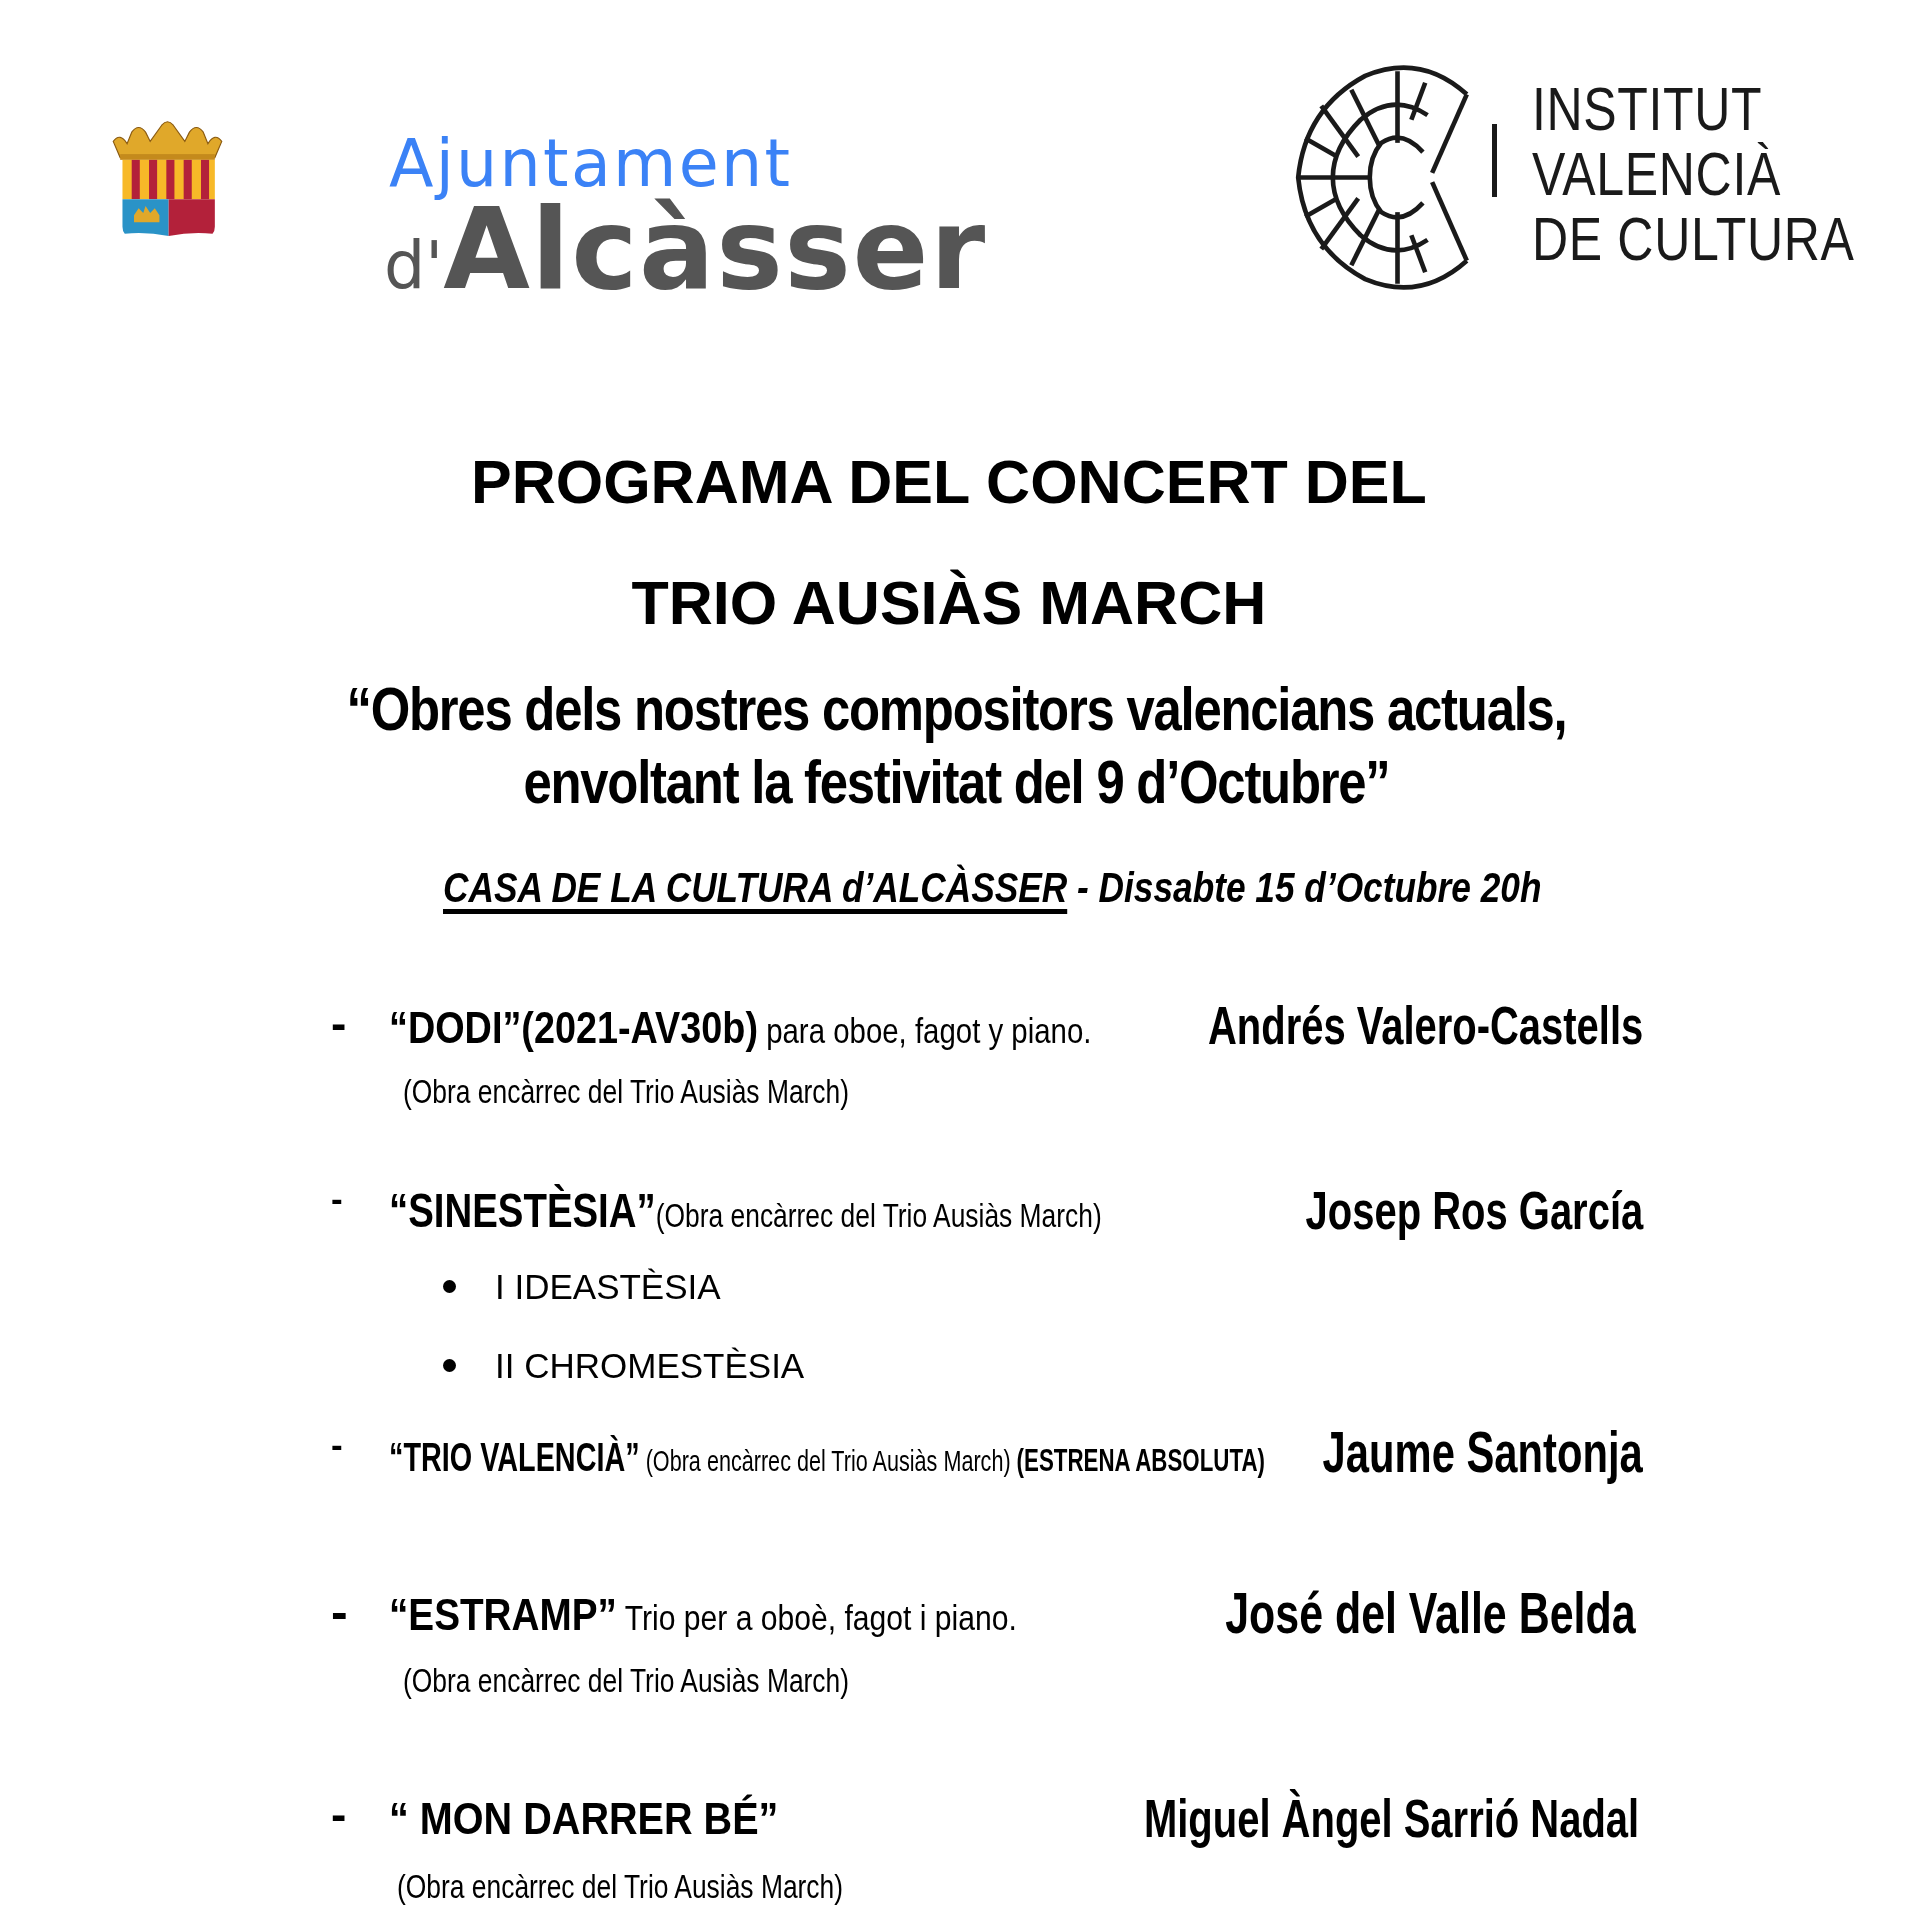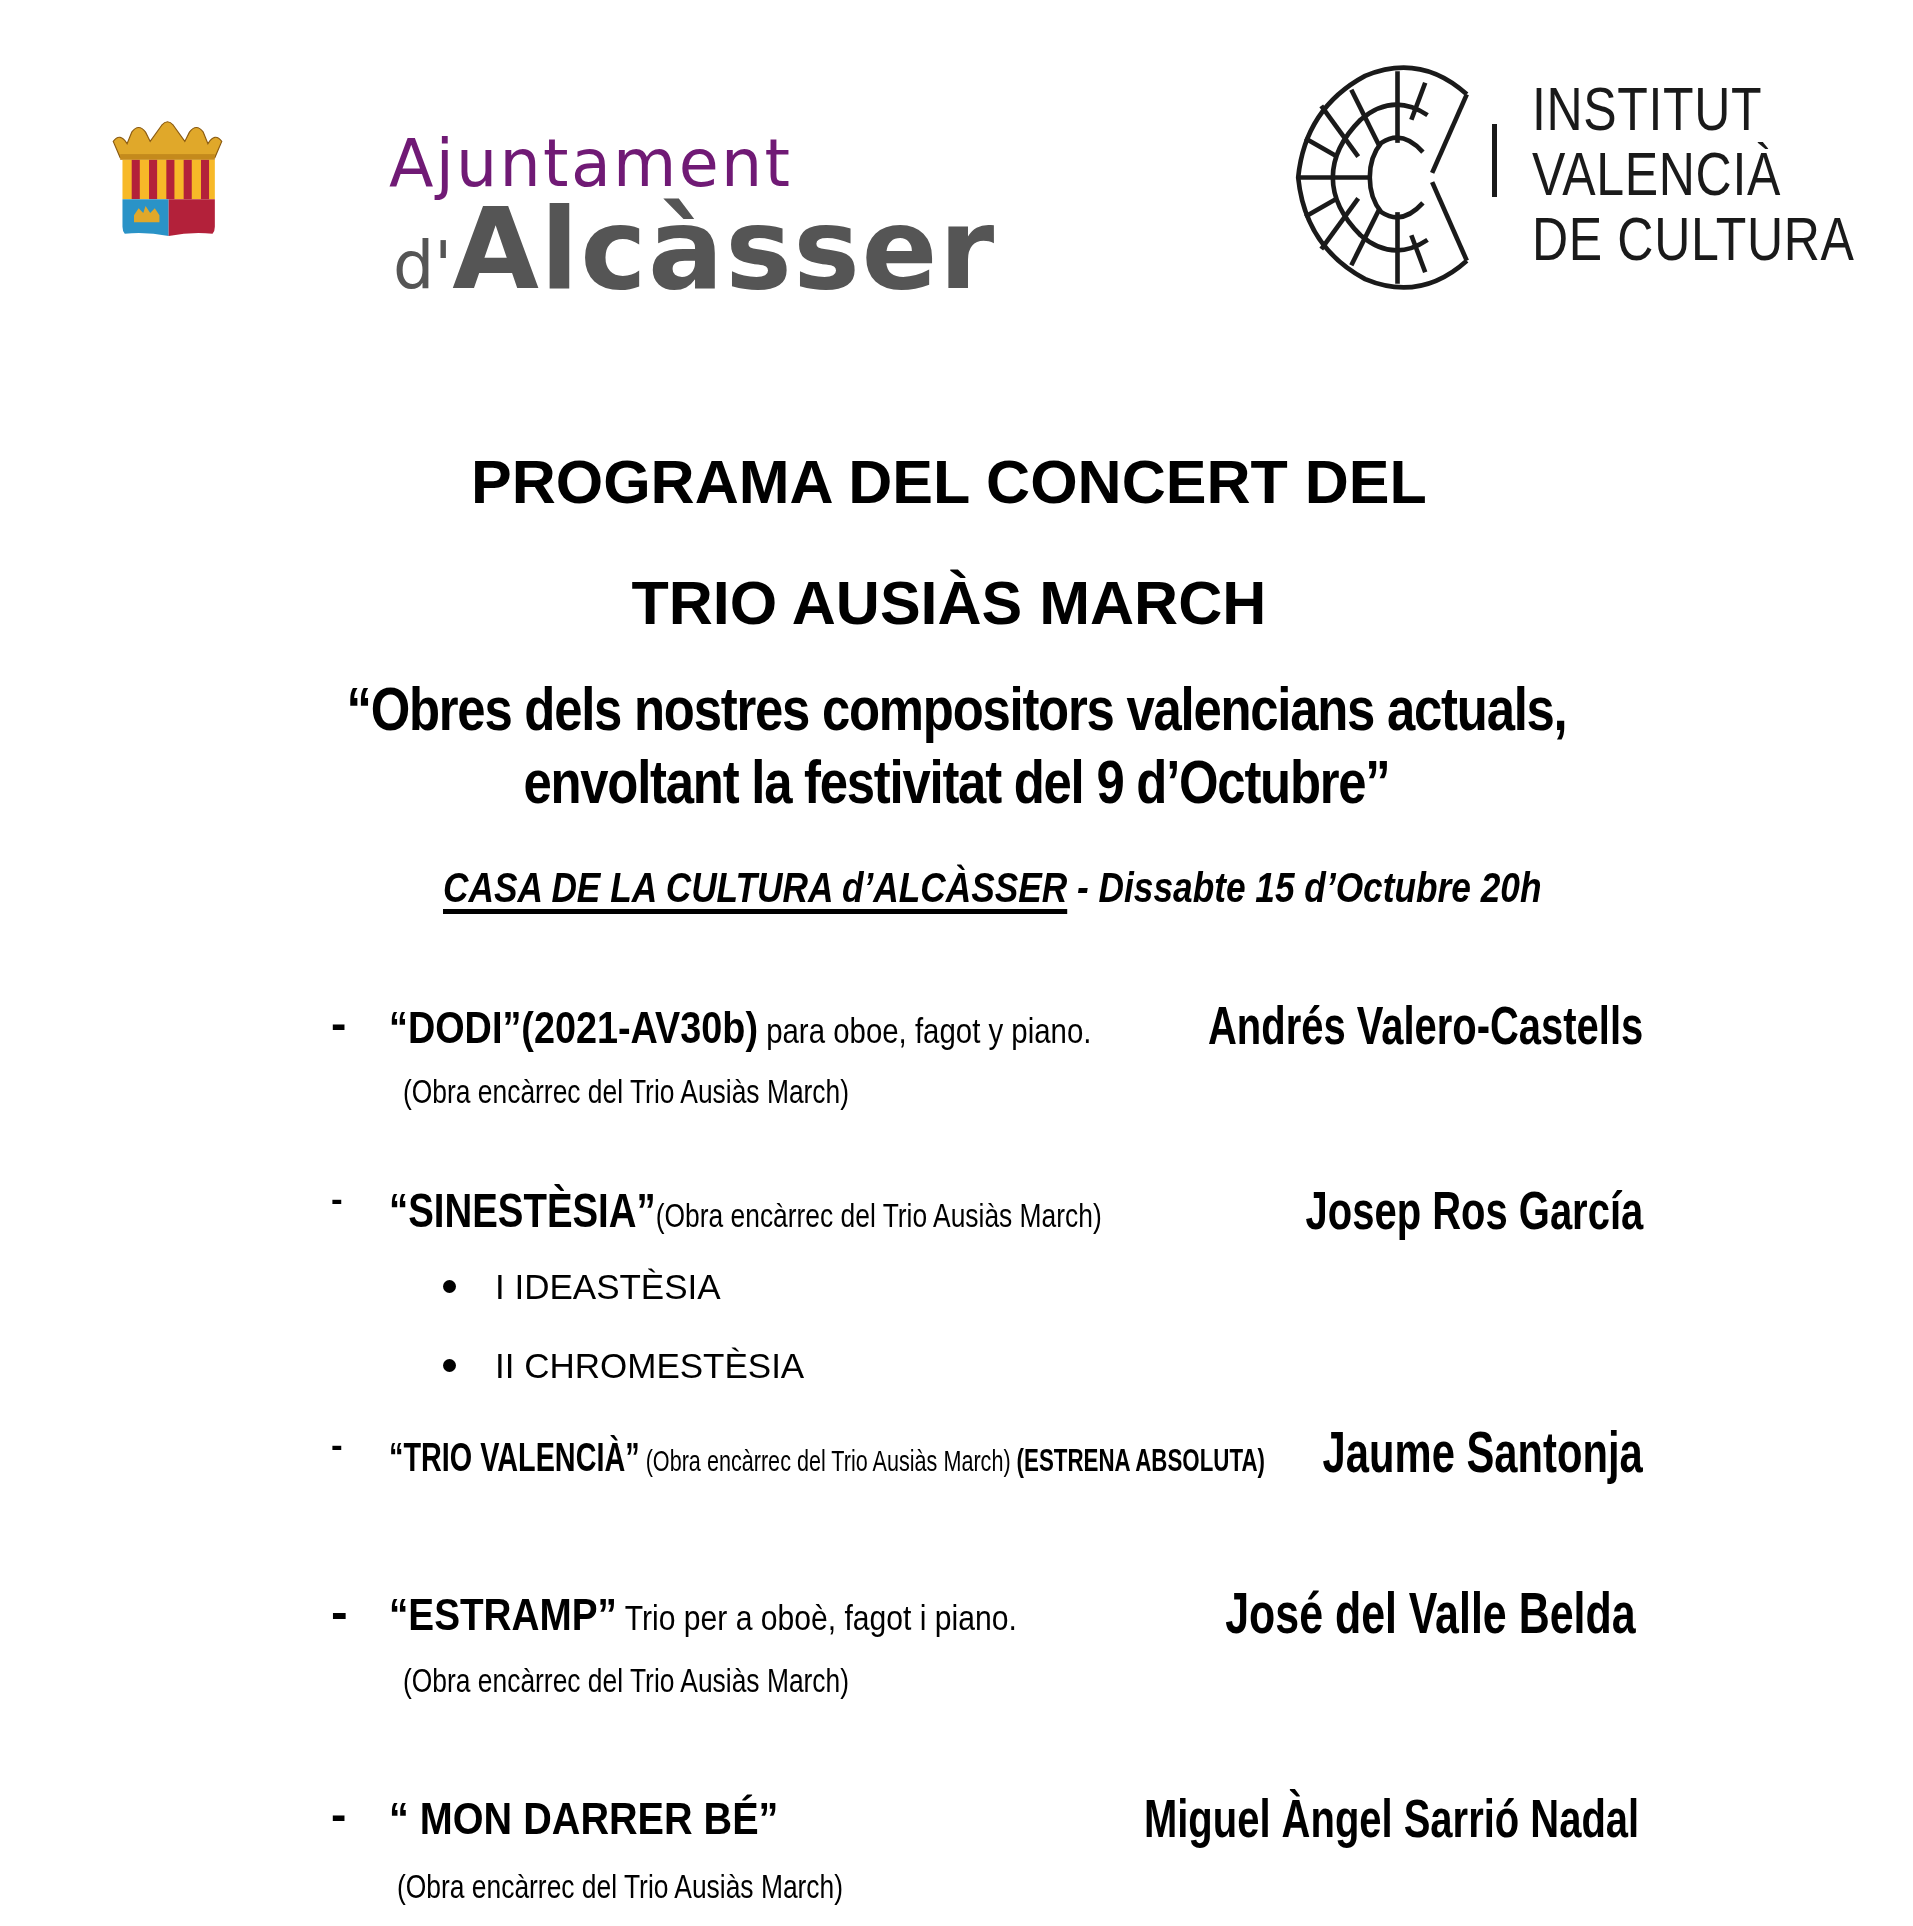--- a/index.html
+++ b/index.html
@@ -3,23 +3,23 @@
 <meta charset="utf-8">
 <style>
   html, body { margin: 0; padding: 0; background: #ffffff; }
   body { width: 1913px; height: 2703px; position: relative; overflow: hidden;
          font-family: "Liberation Sans", sans-serif; color: #000; }
   .abs { position: absolute; }
 
   
   #ajuntament-logo { left: 104px; top: 116px; width: 1202px; height: 162px; }
   #coat-of-arms { position: absolute; left: 0; top: 0; width: 127px; height: 127px; }
-  #ajuntament-text-1 { position: absolute; left: 285px; top: 15.4px; font-size: 65px; color: #701a75;
+  #ajuntament-text-1 { position: absolute; left: 285px; top: 15.4px; font-size: 65px; color: #3b82f6;
          font-family: "DejaVu Sans", sans-serif; letter-spacing: 2.3px; line-height: 1; }
-  #ajuntament-text-2 { position: absolute; left: 289px; top: 77px; color: #555; line-height: 1;
+  #ajuntament-text-2 { position: absolute; left: 280px; top: 77px; color: #555; line-height: 1;
          font-family: "DejaVu Sans", sans-serif; white-space: nowrap; }
   #ajuntament-text-2 .dap { font-size: 65px; font-weight: normal; }
   #ajuntament-text-2 .name { font-size: 112px; font-weight: bold; letter-spacing: 1.5px; }
 
   #ivc-logo { left: 1282px; top: 62px; width: 601px; height: 231px; }
   #ivc-emblem { position: absolute; left: 0; top: 0; width: 231px; height: 231px; }
   #ivc-divider { position: absolute; left: 210px; top: 62px; width: 4.6px; height: 73px; background: #1a1a1a; }
   #ivc-text { position: absolute; left: 250px; top: 15.4px; font-family: "Liberation Sans Narrow","Liberation Sans", sans-serif;
          font-size: 61px; line-height: 65px; color: #1a1a1a; font-weight: normal; letter-spacing: 0.8px;
          transform: scaleX(0.82); transform-origin: left top; white-space: nowrap; }

